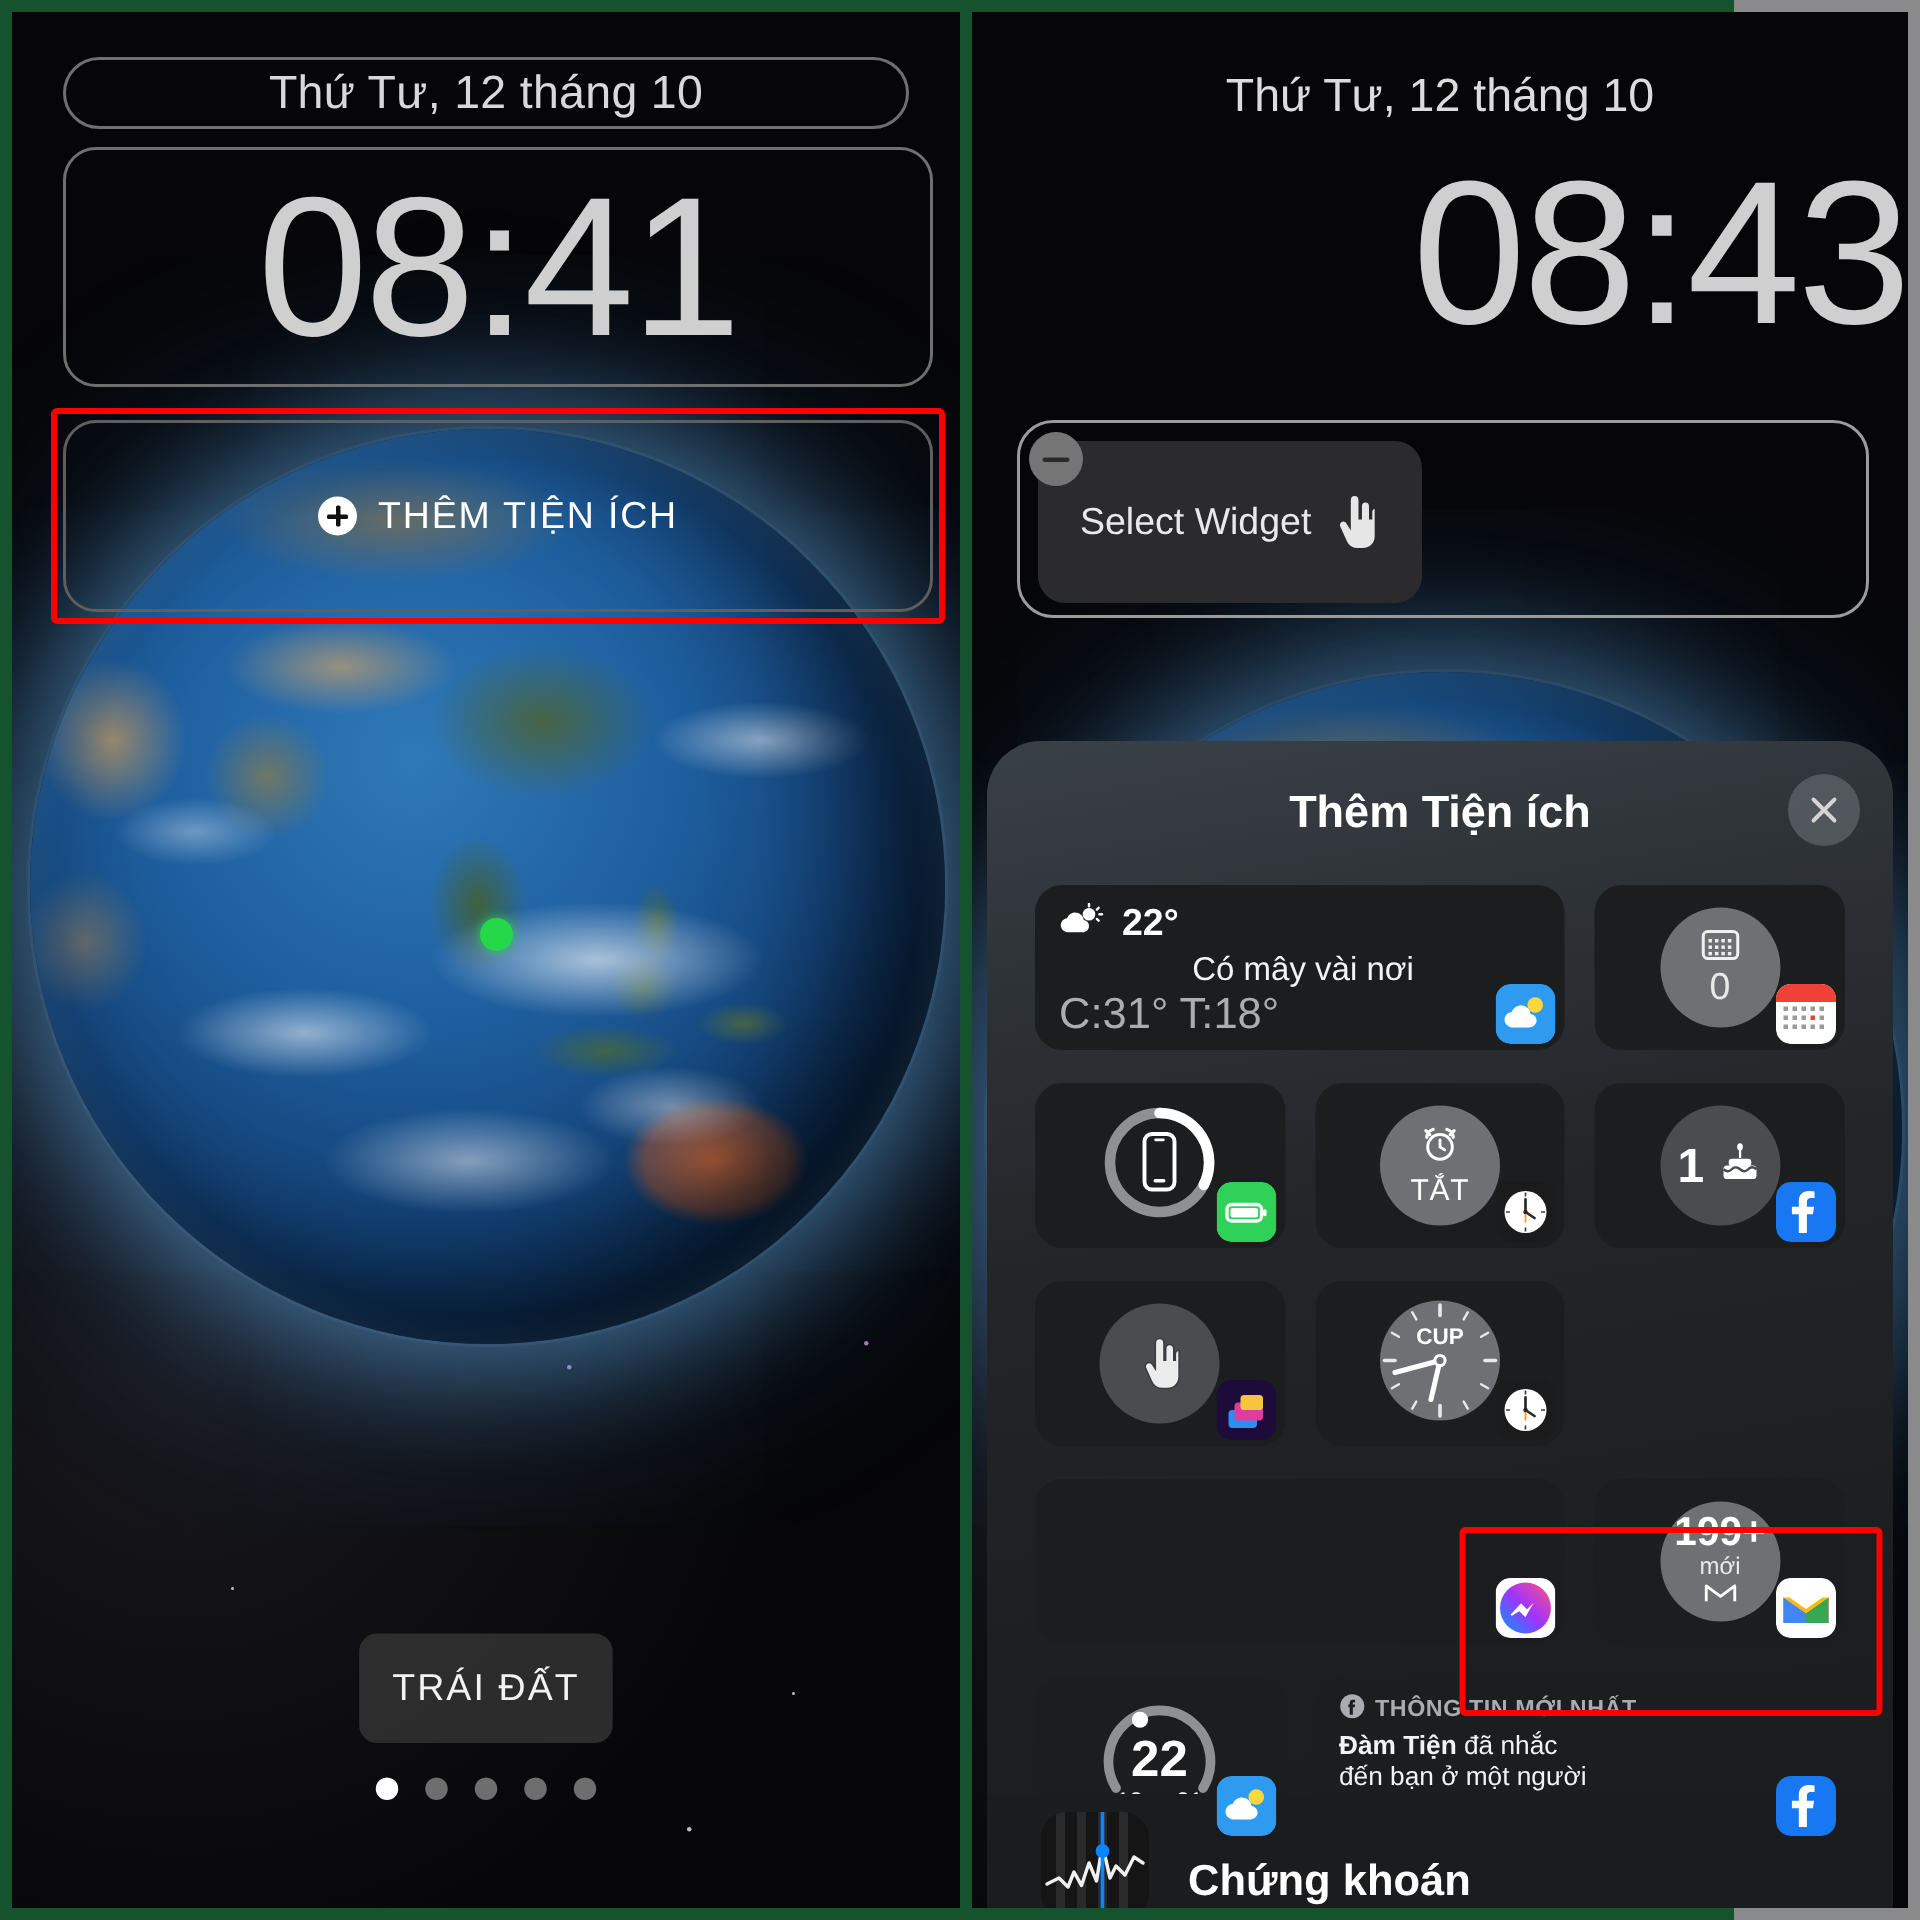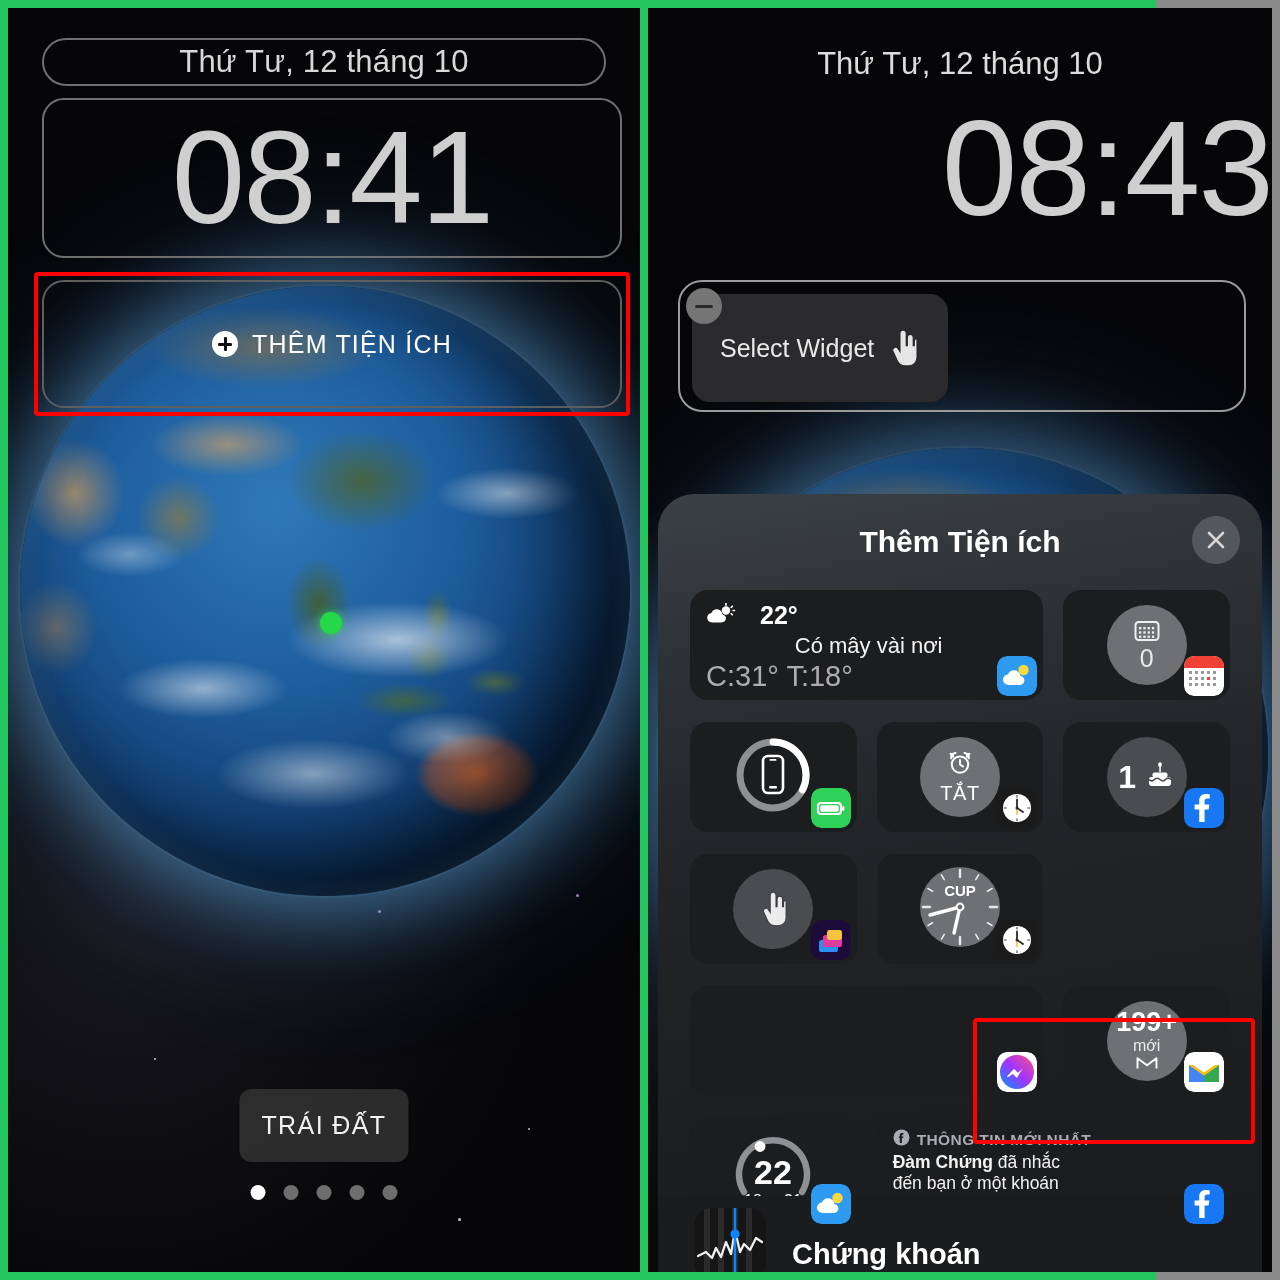--- a/index.html
+++ b/index.html
@@ -5,21 +5,21 @@
   * { box-sizing: border-box; margin: 0; padding: 0; }
   html, body {
     width: 1280px; height: 1280px;
     background: #8a8a8a;
     font-family: "Liberation Sans", sans-serif;
     overflow: hidden;
   }
   .stage {
     position: relative;
     width: 1156px; height: 1280px;
-    background: #22c55e;
+    background: #14532d;
   }
 
   
   .panel {
     position: absolute;
     top: 8px;
     height: 1264px;
     background: #050505;
     overflow: hidden;
   }
@@ -330,21 +330,21 @@
     width: 80px; height: 80px;
     border-radius: 50%;
     background: #6e7074;
     display: flex; flex-direction: column;
     align-items: center; justify-content: center;
     gap: 1px;
   }
   .circle-gray.dk { background: #4a4c50; }
 
   .wx-top {
-    display: flex; align-items: center; gap: 24px;
+    display: flex; align-items: center; gap: 12px;
     margin-bottom: 3px;
   }
   .wx-temp { color: #fff; font-size: 25px; font-weight: 700; }
   .wx-desc { color: #f3f3f3; font-size: 22px; line-height: 1.18; text-align: center; }
   .wx-hl   { color: #adadad; font-size: 29px; line-height: 1.2; }
 
   .cal-num { color: #e9e9e9; font-size: 25px; font-weight: 400; line-height: .95; }
   .alarm-off { color: #ffffff; font-size: 20px; font-weight: 500; letter-spacing: .5px; }
   .bday { display: flex; align-items: center; gap: 9px; }
   .bday-num { color: #ffffff; font-size: 32px; font-weight: 600; }
@@ -739,22 +739,22 @@
           <div class="w-text">
             <div class="w-head">
               <span>
                 <svg width="17" height="17" viewBox="0 0 17 17">
                   <circle cx="8.5" cy="8.5" r="8" fill="#a9acb0"></circle>
                   <path d="M10.2 9.1h-1.3v5H6.8v-5H5.9V7.4h.9V6.2c0-1.3.6-2.1 2.1-2.1h1.5v1.7H9.5c-.4 0-.6.2-.6.6v1h1.5z" fill="#1c1d1f"></path>
                 </svg>
               </span>
               <span class="w-head-label">THÔNG TIN MỚI NHẤT</span>
             </div>
-            <div class="w-line"><b>Đàm Chứng</b><span> đã nhắc</span></div>
-            <div class="w-line">đến bạn ở một khoán</div>
+            <div class="w-line"><b>Đàm Tiện</b><span> đã nhắc</span></div>
+            <div class="w-line">đến bạn ở một người</div>
             <div class="w-line"><span>luận trong </span><b>Hội Cho Th...</b></div>
           </div>
           <div class="app-badge">
             <svg viewBox="0 0 40 40">
               <rect width="40" height="40" rx="9" fill="#1877f2"></rect>
               <path d="M24.6 21.5l.8-5h-4.8v-3.2c0-1.4.7-2.7 2.9-2.7h2.2V6.3s-2-.35-3.9-.35c-4 0-6.6 2.4-6.6 6.8v3.75H10.6v5h4.6V34h5.4V21.5z" fill="#ffffff"></path>
             </svg>
           </div>
         </div>
 

